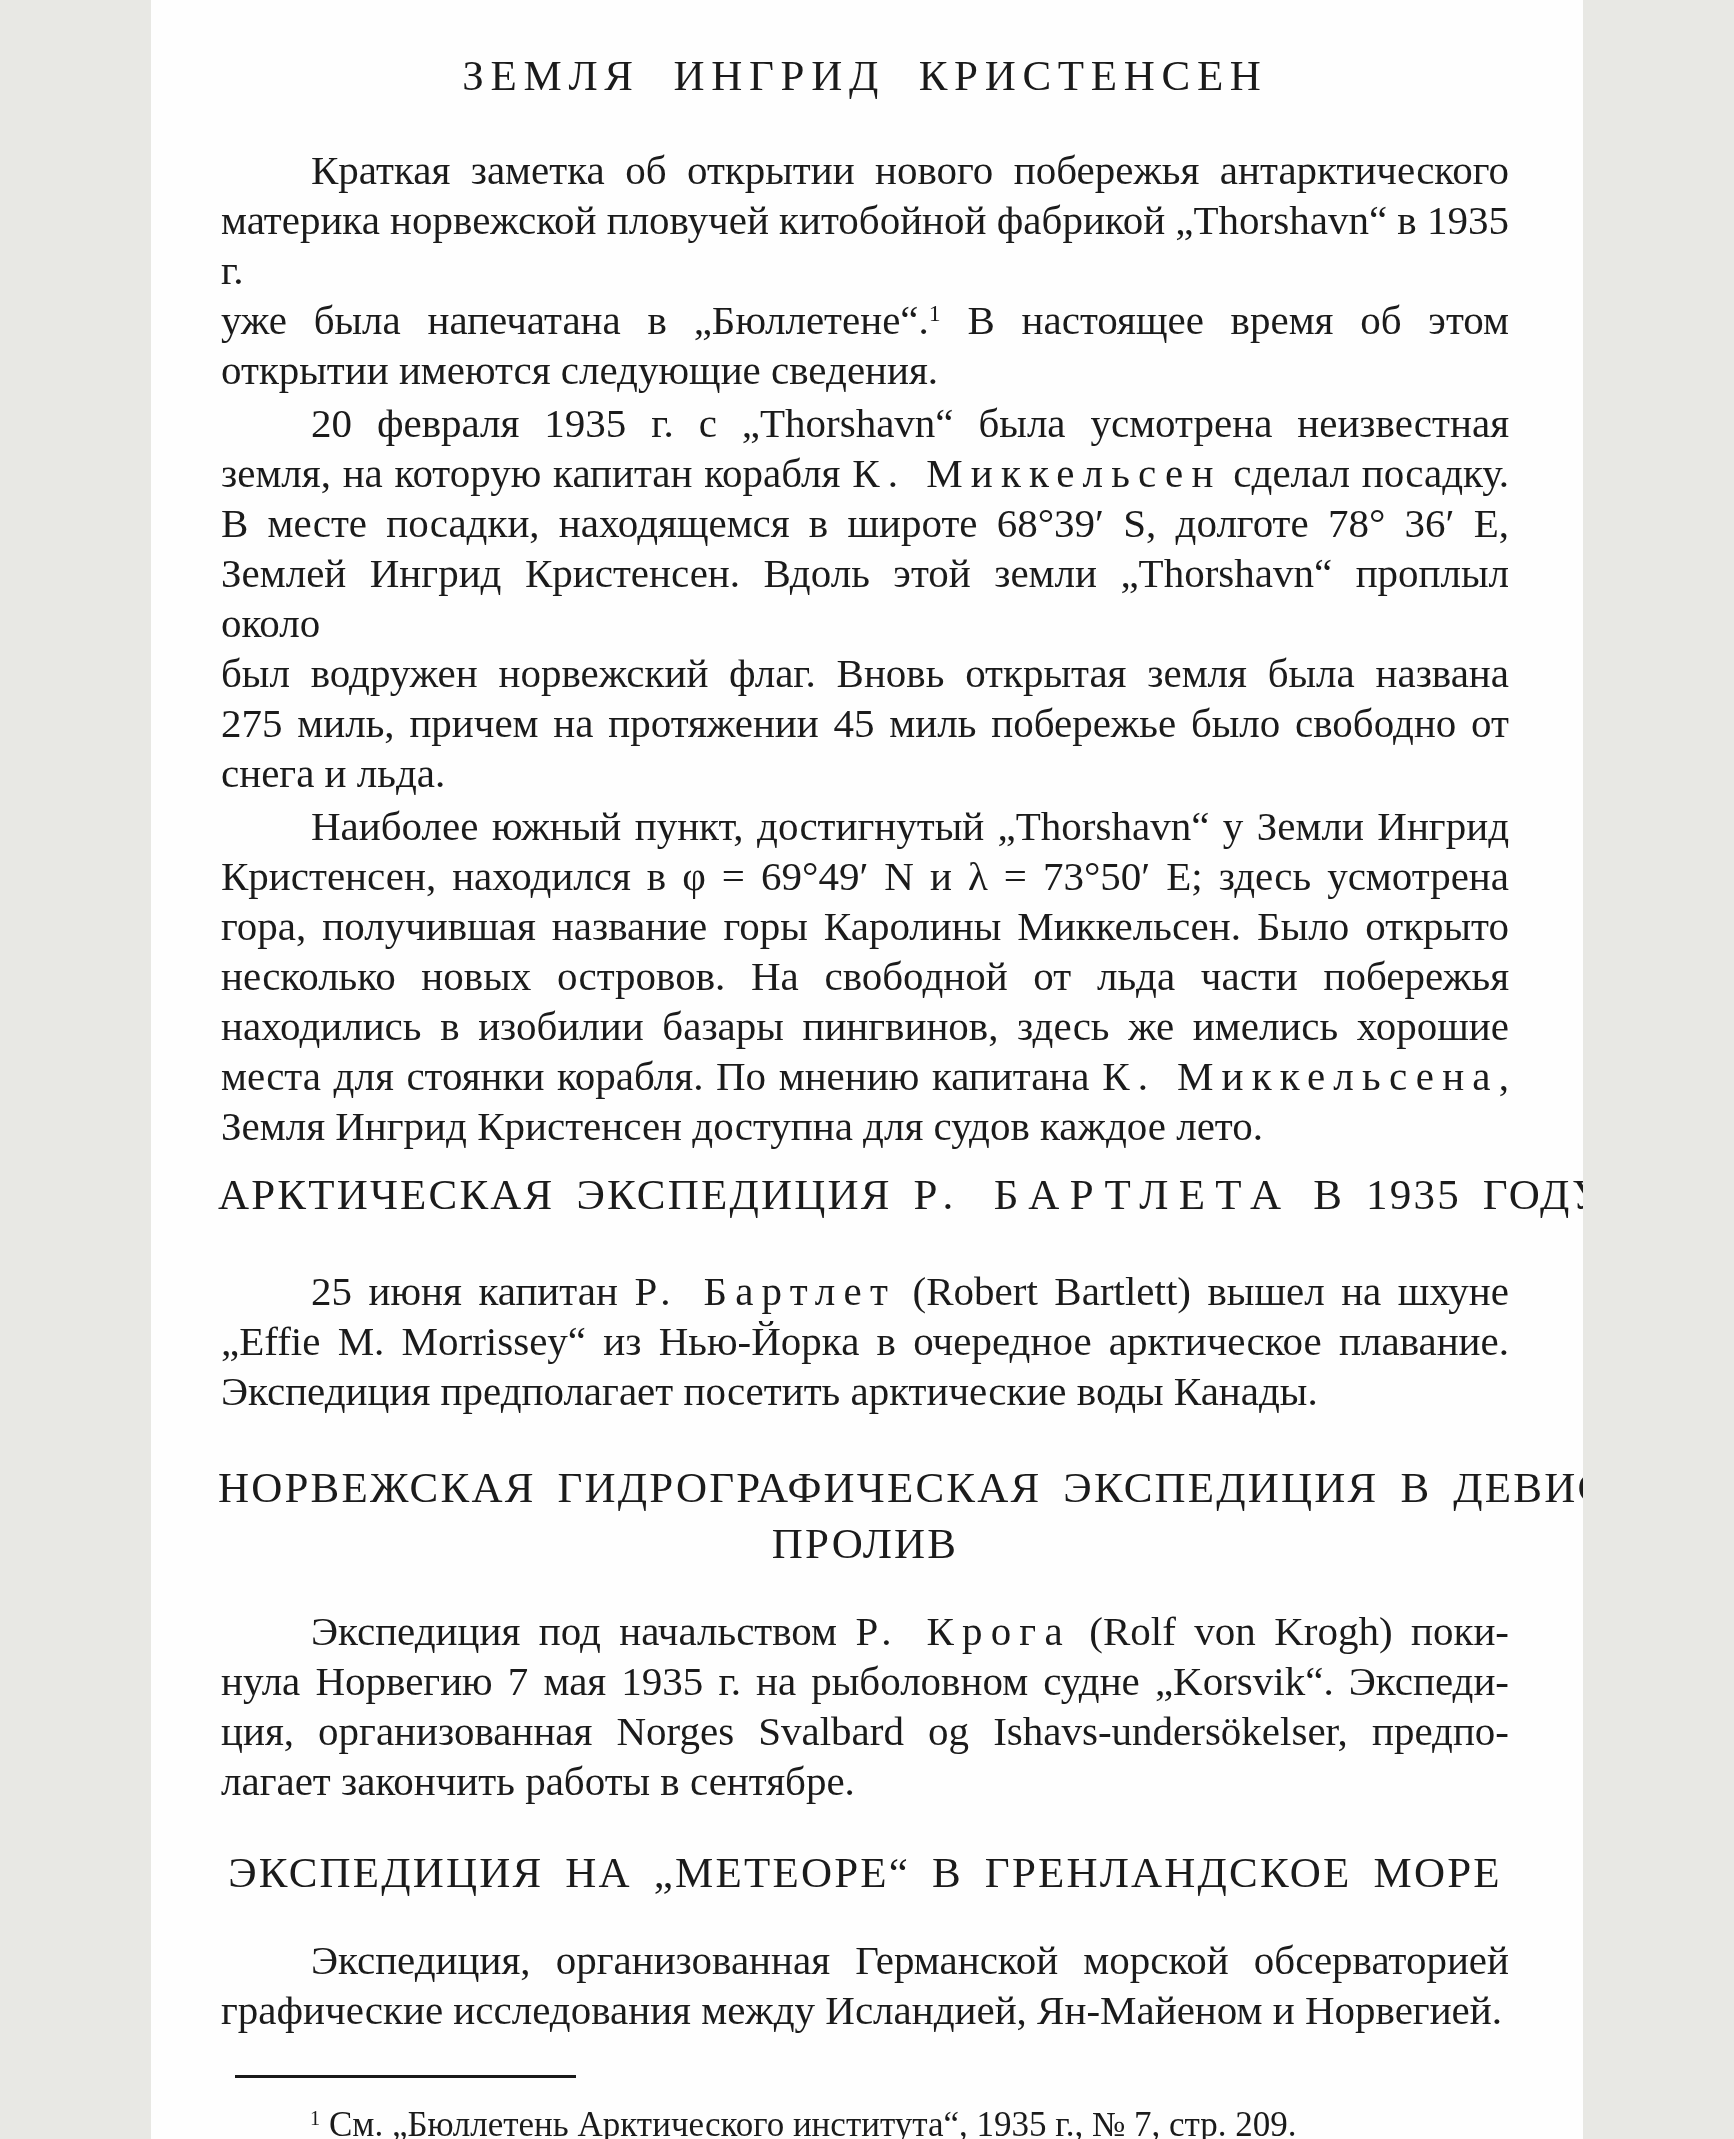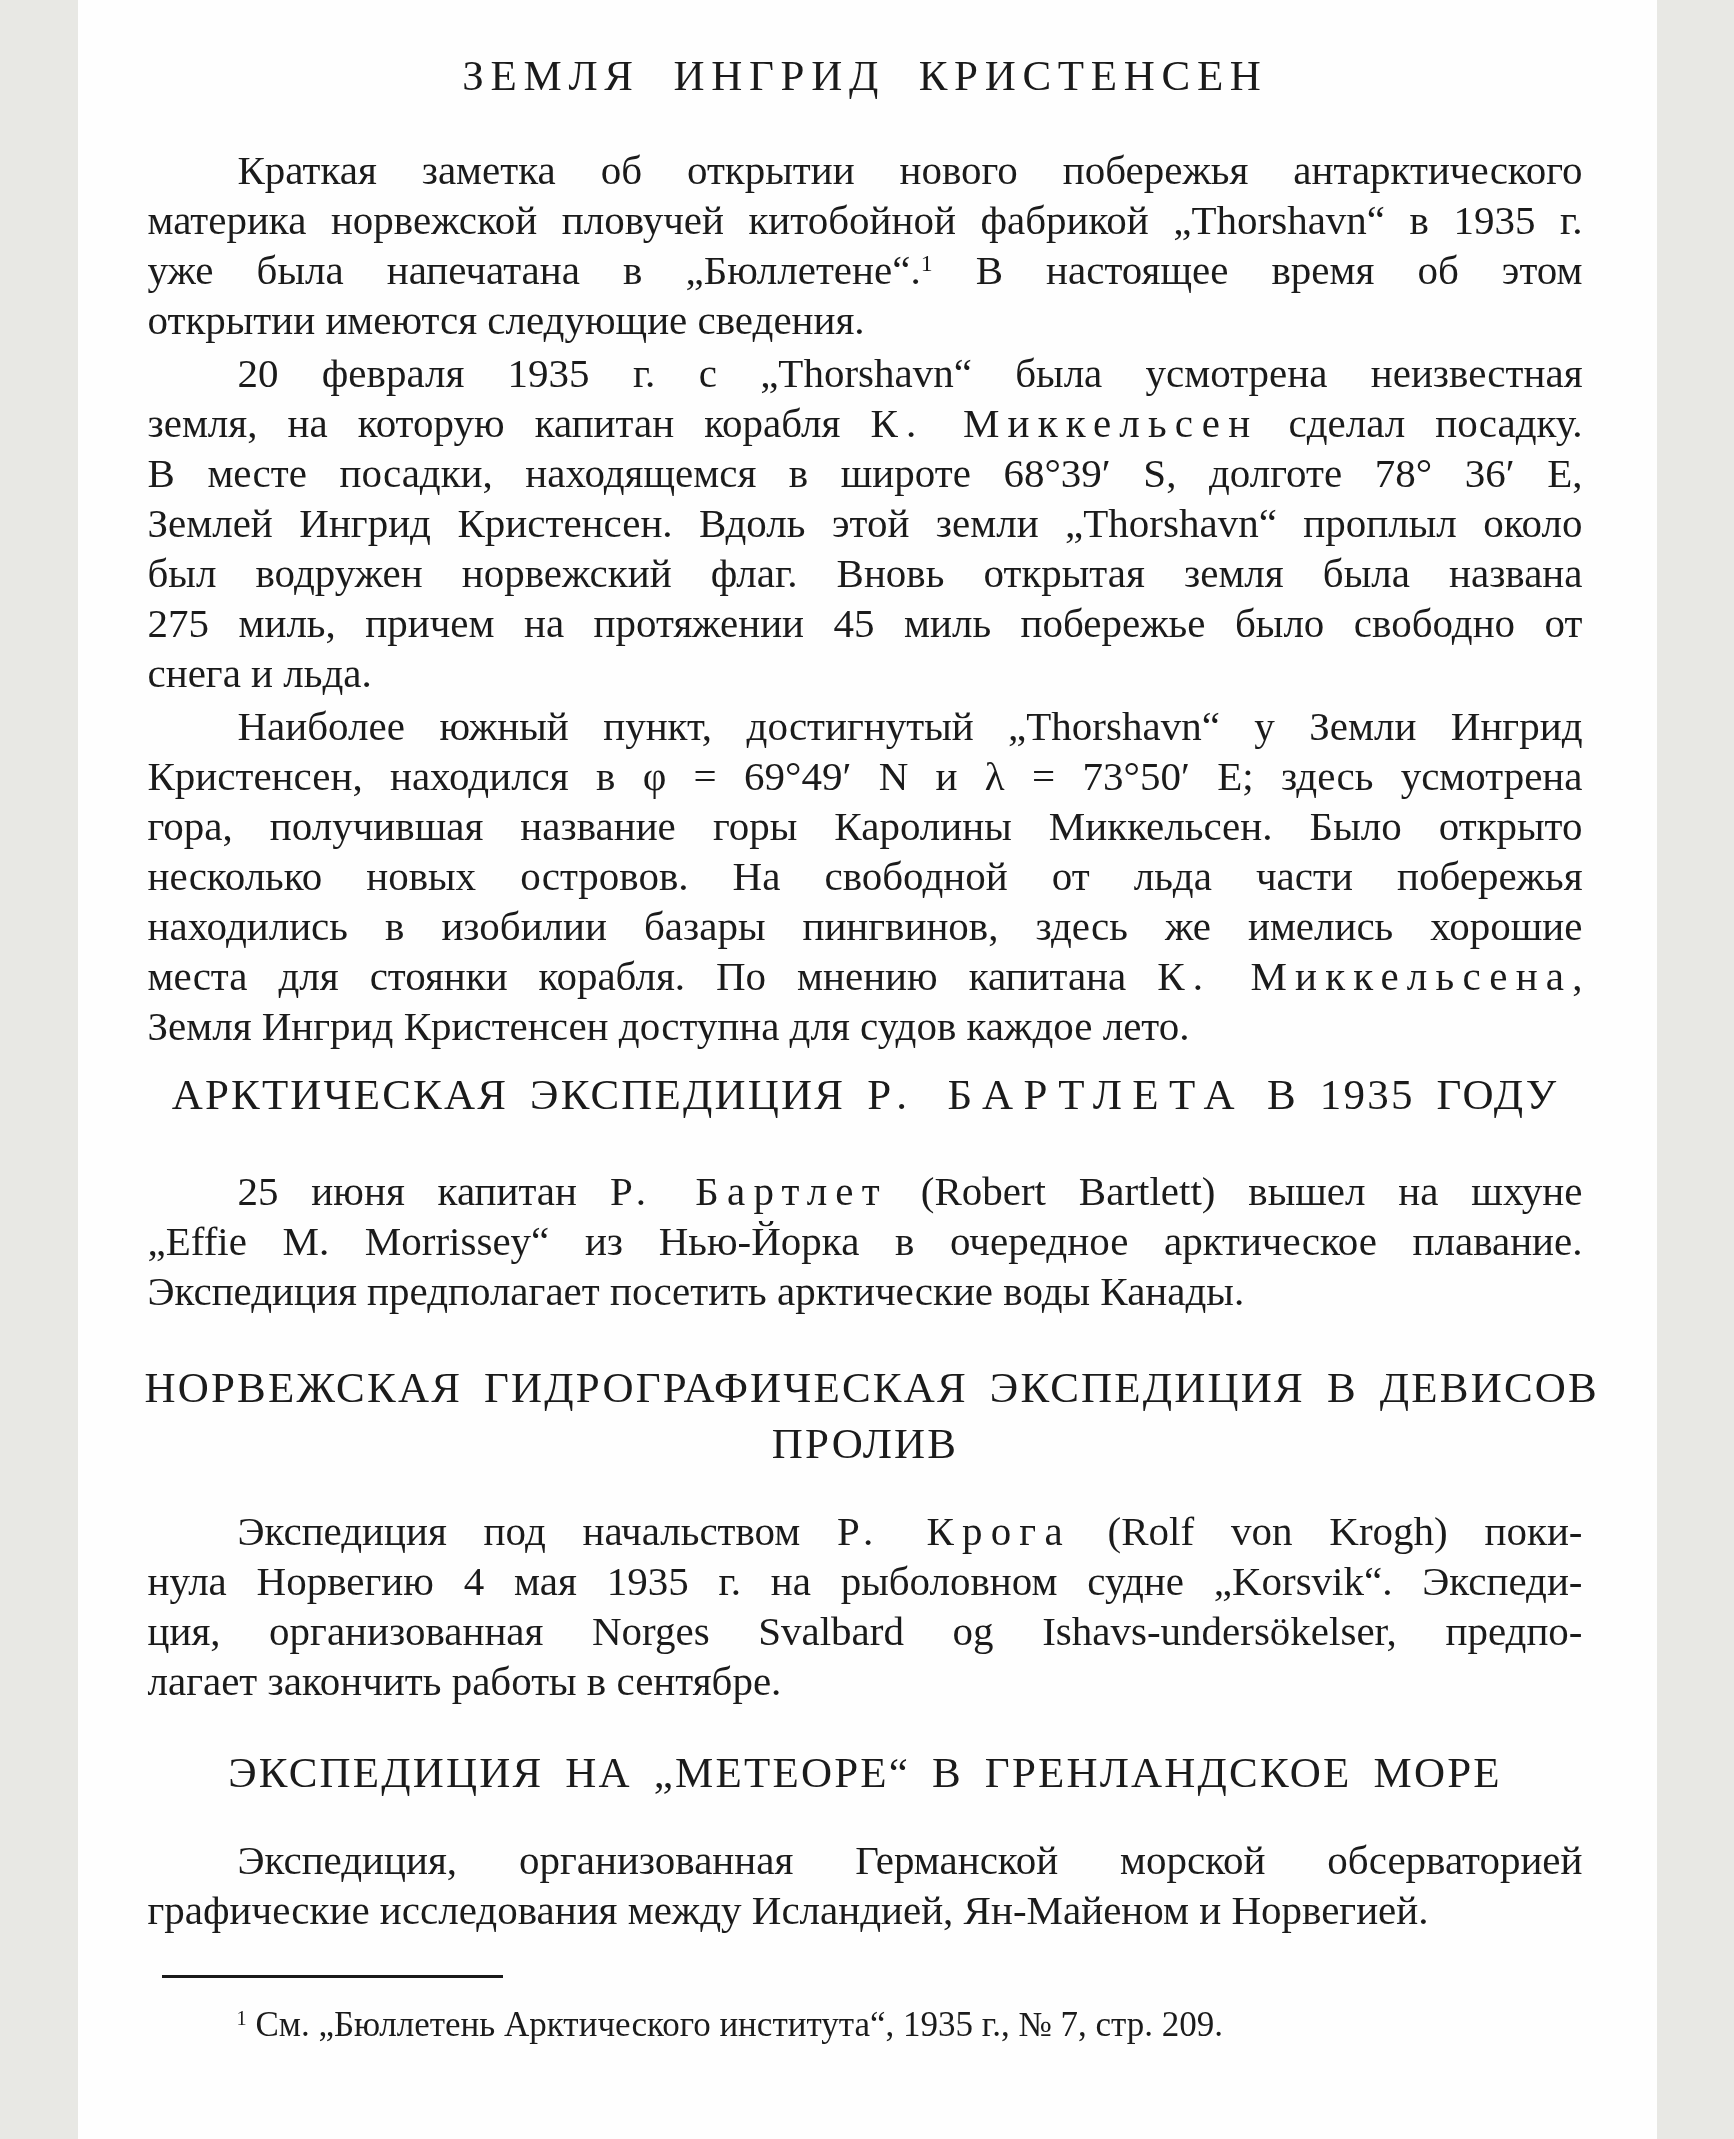--- a/index.html
+++ b/index.html
@@ -1,18 +1,18 @@
 <!DOCTYPE html>
 <html style="font-size:12px"><head>
 <meta charset="utf-8">
 <style>
   html, body { margin: 0; padding: 0; background: #e8e8e4; }
   .page {
     position: relative;
-    width: 1579px;
+    width: 1432px;
     height: 2140px;
     margin: 0 auto;
     background: #fefefe;
     color: #1b1b1b;
     box-sizing: border-box;
     padding: 44px 71px 0 67px;
     font-family: "Liberation Serif", "DejaVu Serif", serif;
     font-size: 41px;
     line-height: 50px;
     overflow: hidden;
@@ -122,21 +122,21 @@
     <div class="ln lastln">Экспедиция предполагает посетить арктические воды Канады.</div>
   </div>
 
   <div class="h3">
     <div class="hline">НОРВЕЖСКАЯ ГИДРОГРАФИЧЕСКАЯ ЭКСПЕДИЦИЯ В ДЕВИСОВ</div>
     <div class="hline">ПРОЛИВ</div>
   </div>
 
   <div class="para">
     <div class="ln ind"><span>Экспедиция под начальством </span><span class="sperr">Р. Крога</span><span> (Rolf von Krogh) поки-</span></div>
-    <div class="ln">нула Норвегию 4 мая 1935 г. на рыболовном судне „Korsvik“. Экспеди-</div>
+    <div class="ln">нула Норвегию 7 мая 1935 г. на рыболовном судне „Korsvik“. Экспеди-</div>
     <div class="ln">ция, организованная Norges Svalbard og Ishavs-undersökelser, предпо-</div>
     <div class="ln lastln">лагает закончить работы в сентябре.</div>
   </div>
 
   <div class="h4">ЭКСПЕДИЦИЯ НА „МЕТЕОРЕ“ В ГРЕНЛАНДСКОЕ МОРЕ</div>
 
   <div class="para">
     <div class="ln ind">Экспедиция, организованная Германской морской обсерваторией</div>
     <div class="ln lastln">графические исследования между Исландией, Ян-Майеном и Норвегией.</div>
   </div>

